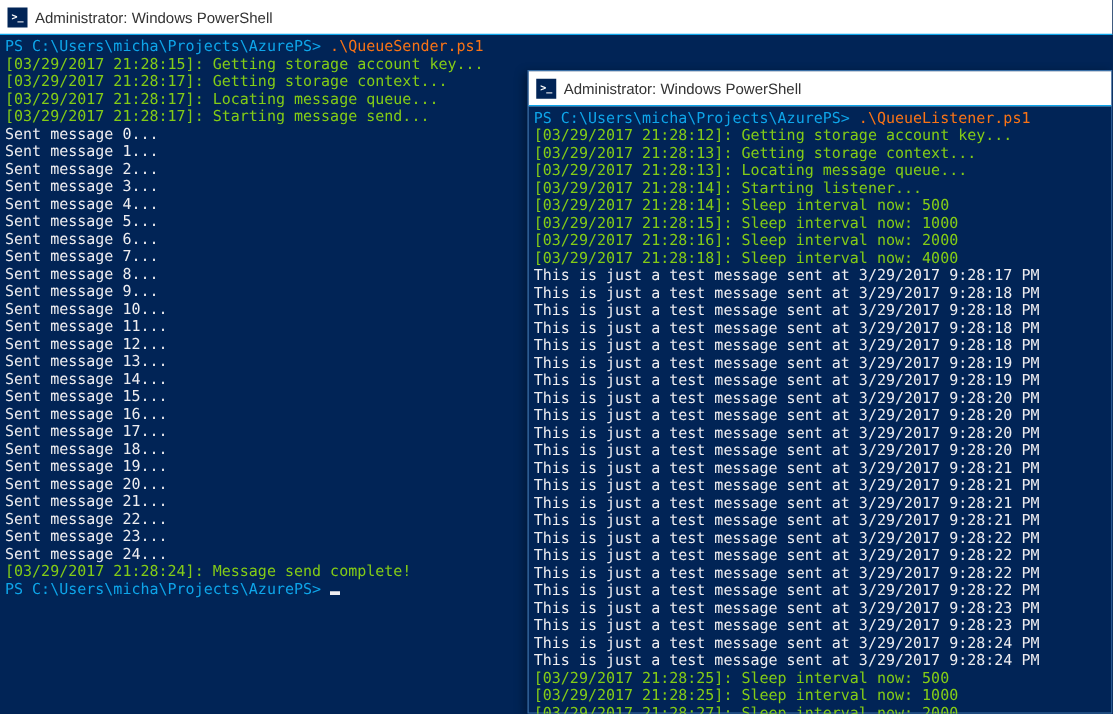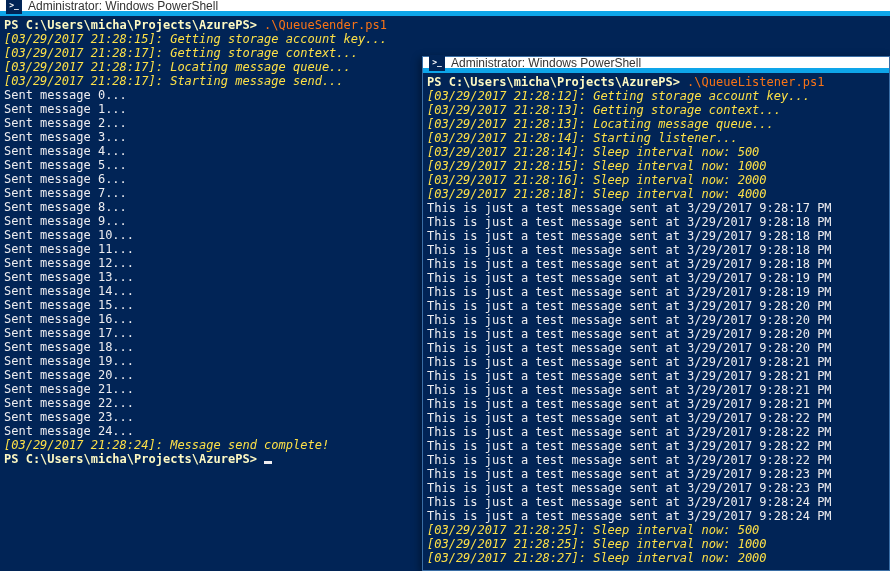--- a/index.html
+++ b/index.html
@@ -19,27 +19,27 @@
   }
   .window.left {
     left: 0; top: 0; width: 890px; height: 571px;
     border: none;
   }
   .window.right {
     left: 422px; top: 56px; width: 468px; height: 515px;
     box-shadow: -2px 2px 8px rgba(0,0,0,0.4);
   }
   .titlebar {
-    height: 16px;
+    height: 28px;
     background: #ffffff;
     display: flex;
     align-items: center;
     padding: 0 6px;
     gap: 6px;
-    border-bottom: 5px solid #0ea5e9;
+    border-bottom: 1px solid #0ea5e9;
   }
   .ps-icon {
     width: 16px; height: 16px;
     background: #012456;
     display: inline-flex;
     align-items: center;
     justify-content: center;
   }
   .ps-icon::before {
     content: ">_";
@@ -55,23 +55,23 @@
   }
   .terminal {
     padding: 2px 4px;
     line-height: 14px;
     white-space: pre;
     font-family: 'Lucida Console', Consolas, monospace;
     font-size: 12px;
     letter-spacing: 0px;
   }
   .line { color: #eeedf0; }
-  .prompt { color: #fef9c3; font-weight: bold; }
+  .prompt { color: #0ea5e9; }
   .cmd-yellow { color: #f97316; }
-  .timestamp-log { color: #fde047; font-style: italic; }
+  .timestamp-log { color: #84cc16; }
   .cursor {
     display: inline-block;
     width: 8px; height: 3px;
     background: #eeedf0;
     vertical-align: bottom;
     margin-bottom: 2px;
   }
 </style>
 </head>
 <body>

